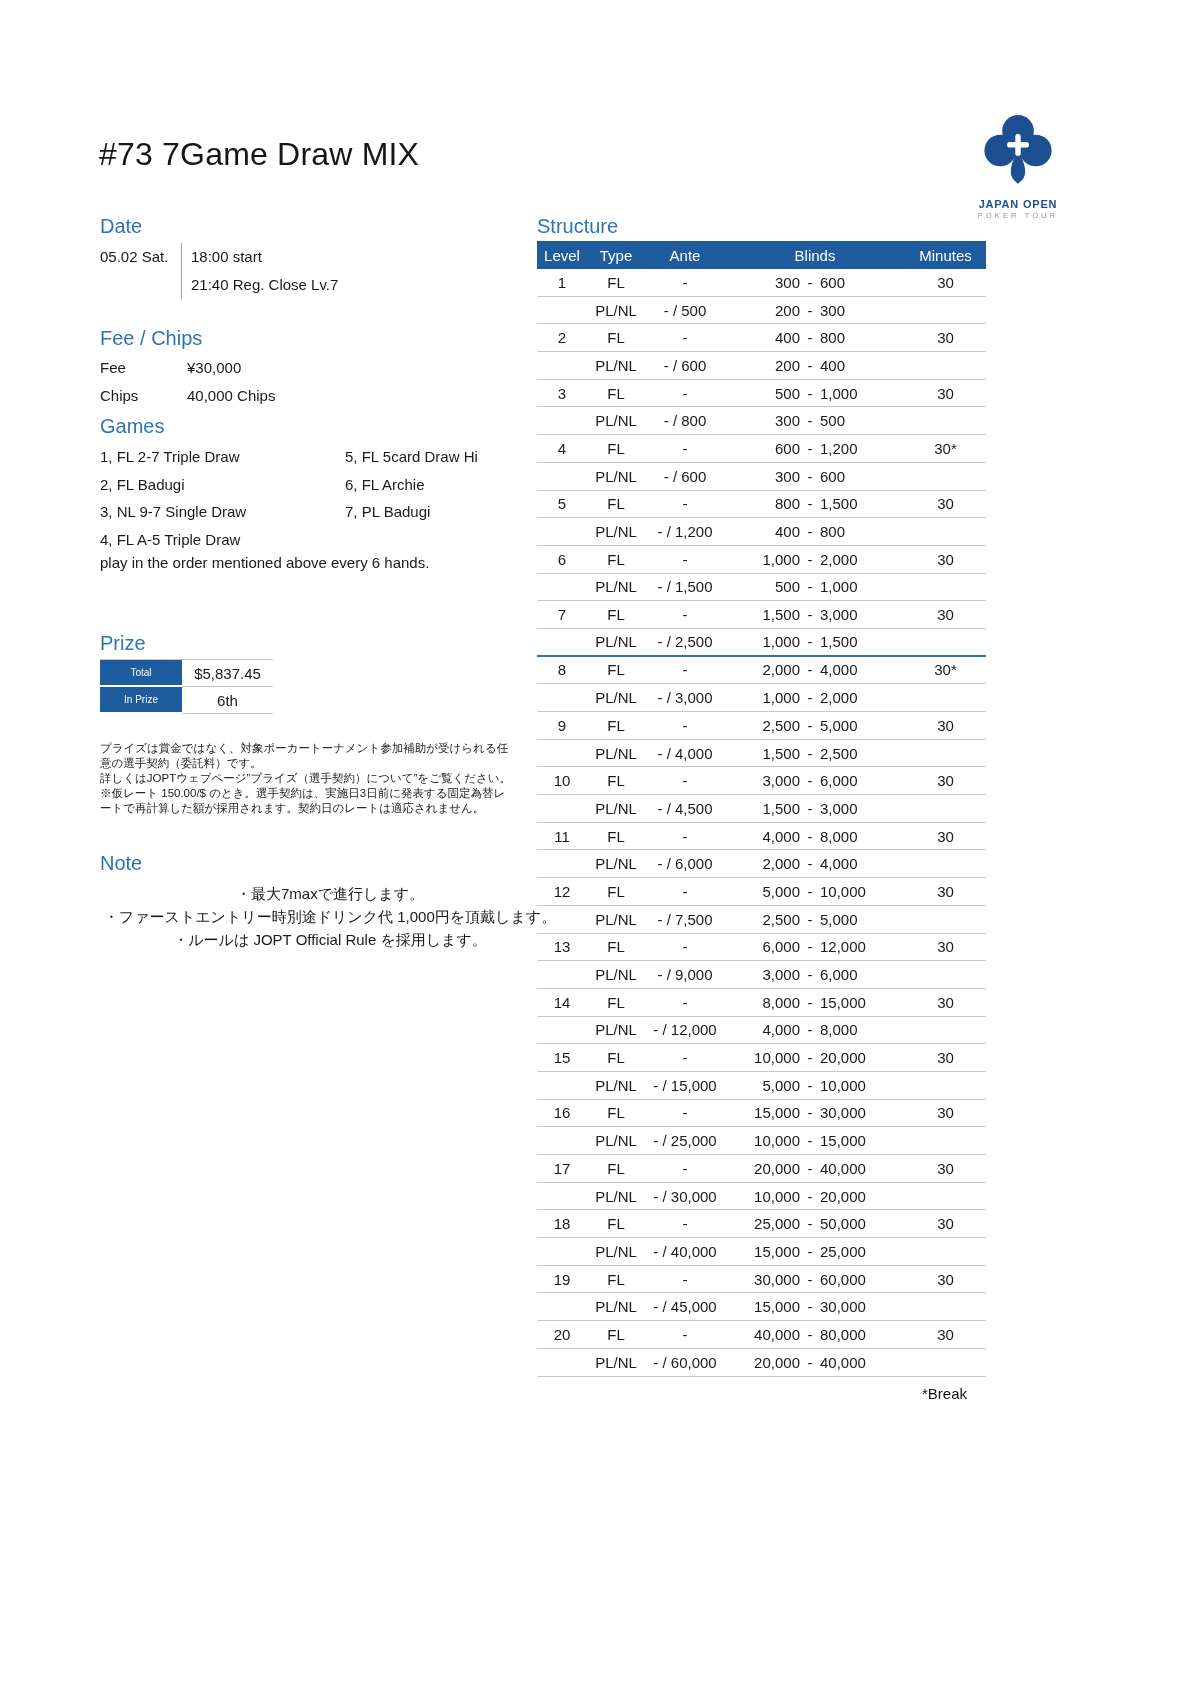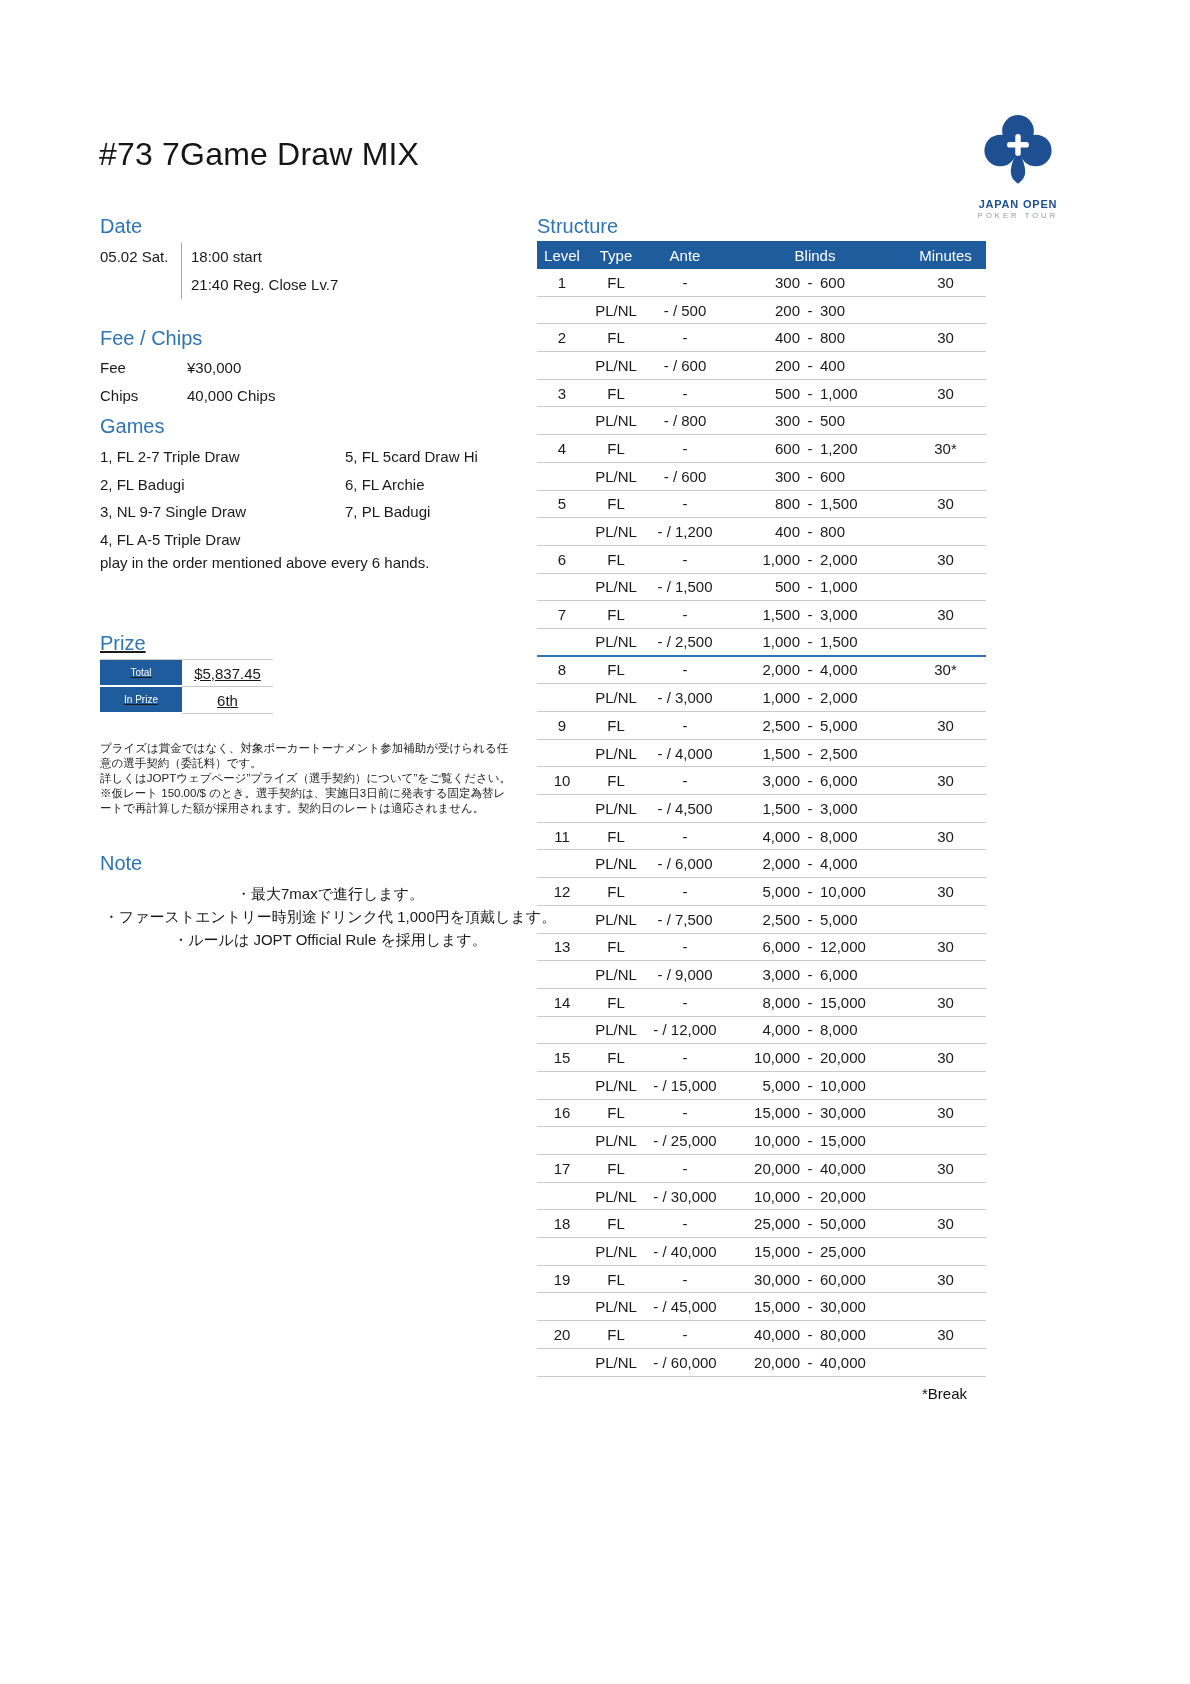--- a/index.html
+++ b/index.html
@@ -31,21 +31,21 @@
   .date-times{border-left:1px solid #A6A6A6;padding-left:9px;}
   .date-times div{font-size:15px;line-height:28px;}
   .fee-sec{position:absolute;left:100px;top:327px;width:330px;}
   .fee-rows{margin-top:4px;}
   .fee-row{display:grid;grid-template-columns:87px auto;font-size:15px;line-height:28px;}
   .games-sec{position:absolute;left:100px;top:415px;width:440px;}
   .games-cols{display:flex;margin-top:5px;}
   .games-col1{width:245px;}
   .games-col1 div,.games-col2 div{font-size:15px;line-height:27.5px;}
   .games-footer{font-size:15px;margin-top:1px;}
-  .prize-sec{position:absolute;left:100px;top:632px;width:330px;text-decoration:underline;}
+  .prize-sec{position:absolute;left:100px;top:632px;width:330px;}
   .prize-table{margin-top:4px;width:173px;border-top:1px solid var(--line);}
   .prize-row{display:grid;grid-template-columns:82px 91px;}
   .prize-label{
     background:var(--table-blue);color:#fff;font-size:10px;height:27px;
     display:flex;align-items:center;justify-content:center;border-bottom:2px solid #fff;
   }
   .prize-value{
     font-size:15px;height:27px;display:flex;align-items:center;justify-content:center;
     border-bottom:1px solid var(--line);
   }

